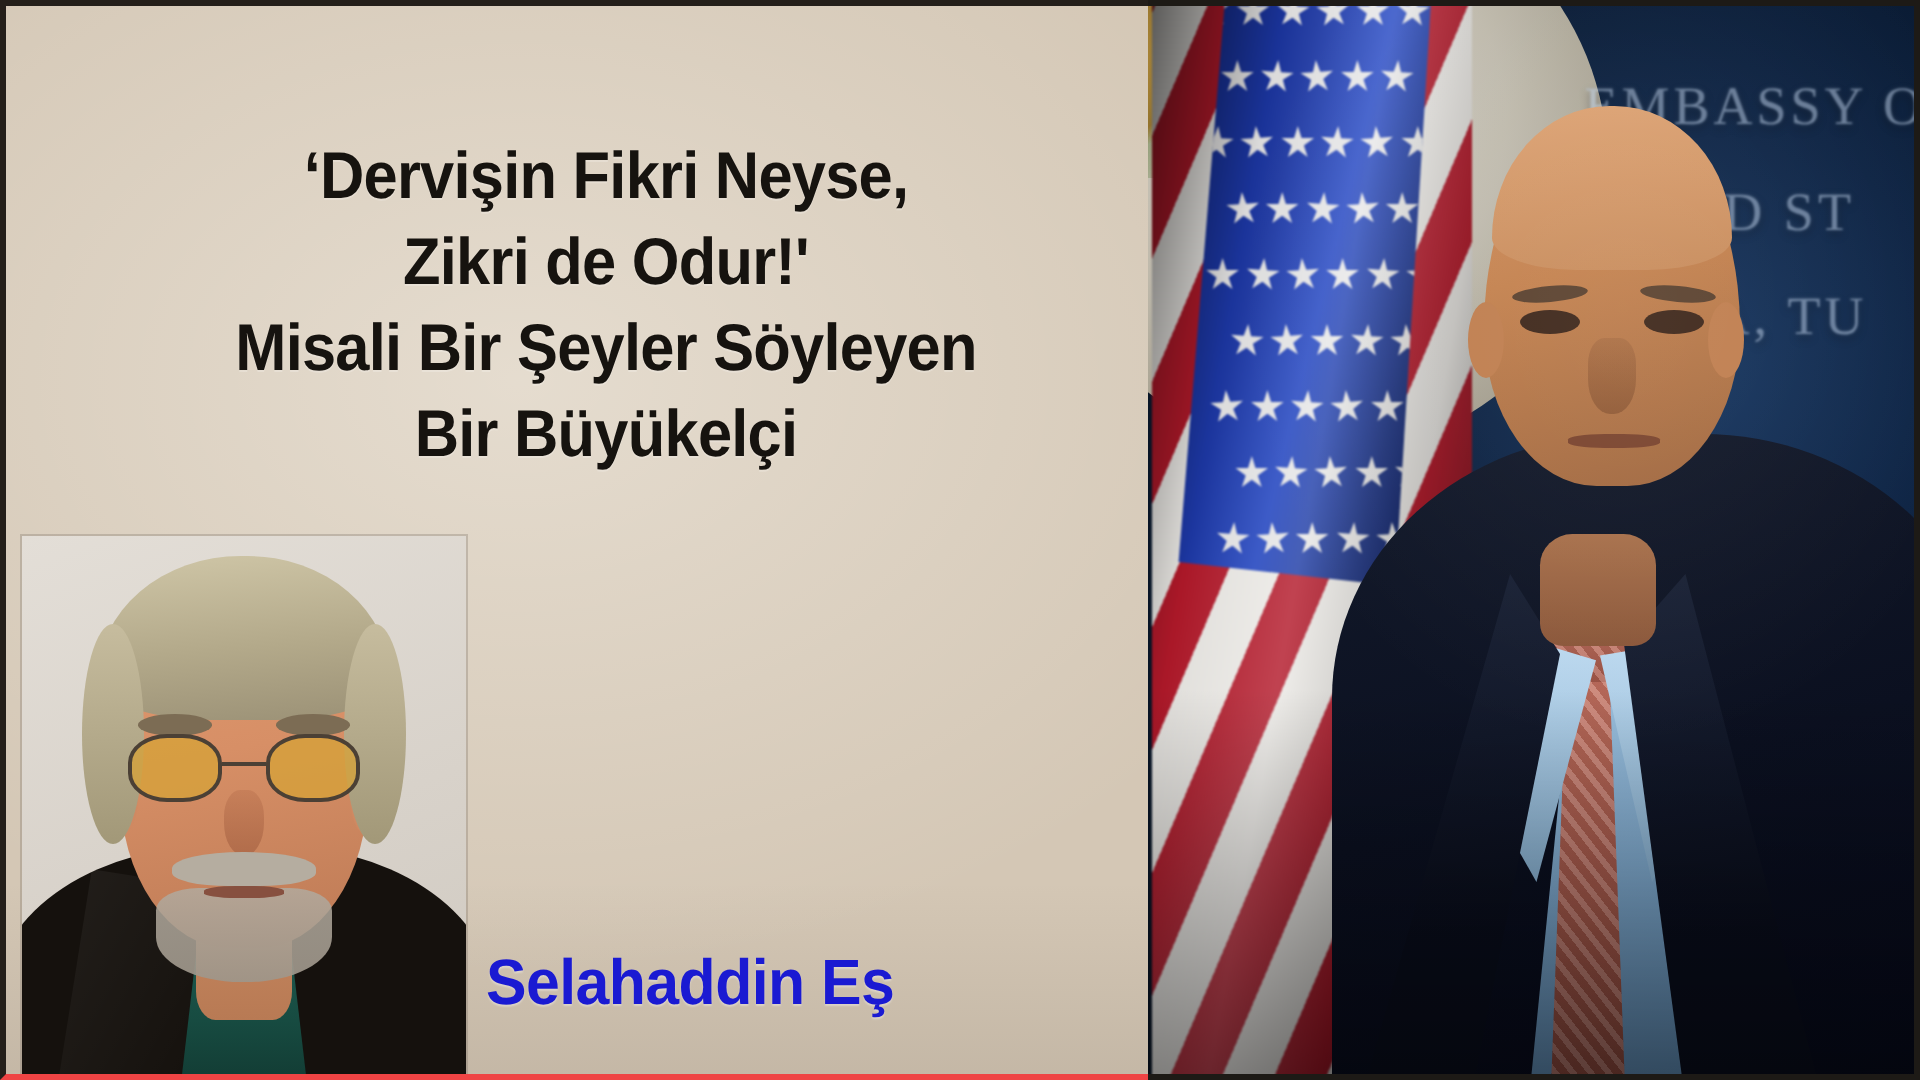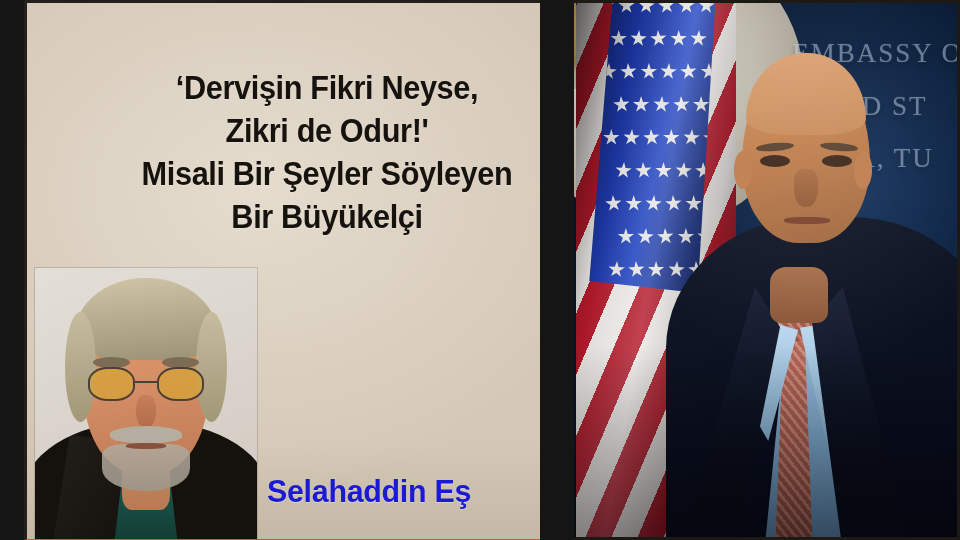--- a/index.html
+++ b/index.html
@@ -16,28 +16,27 @@
     height: 540px;
     overflow: hidden;
     font-family: "Liberation Sans", "DejaVu Sans", sans-serif;
     background: #151515;
   }
 
   
   .beige-panel {
     position: absolute;
     left: 0; top: 0;
-    width: 516px;
+    width: 574px;
     height: 540px;
     background: #d4c7b5;
     border-top: 3px solid #241f1a;
     border-left: 3px solid #241f1a;
-    border-bottom: 1px solid #ef4444;
+    border-bottom: 3px solid #ef4444;
     overflow: hidden;
-    margin-left: 24px;
   }
   .beige-panel::after {
     
     content: "";
     position: absolute;
     inset: 0;
     background:
       radial-gradient(120% 90% at 45% 35%, rgba(255,252,246,0.40) 0%, rgba(255,252,246,0) 62%),
       linear-gradient(180deg, rgba(0,0,0,0.00) 82%, rgba(60,48,34,0.10) 100%);
     pointer-events: none;

